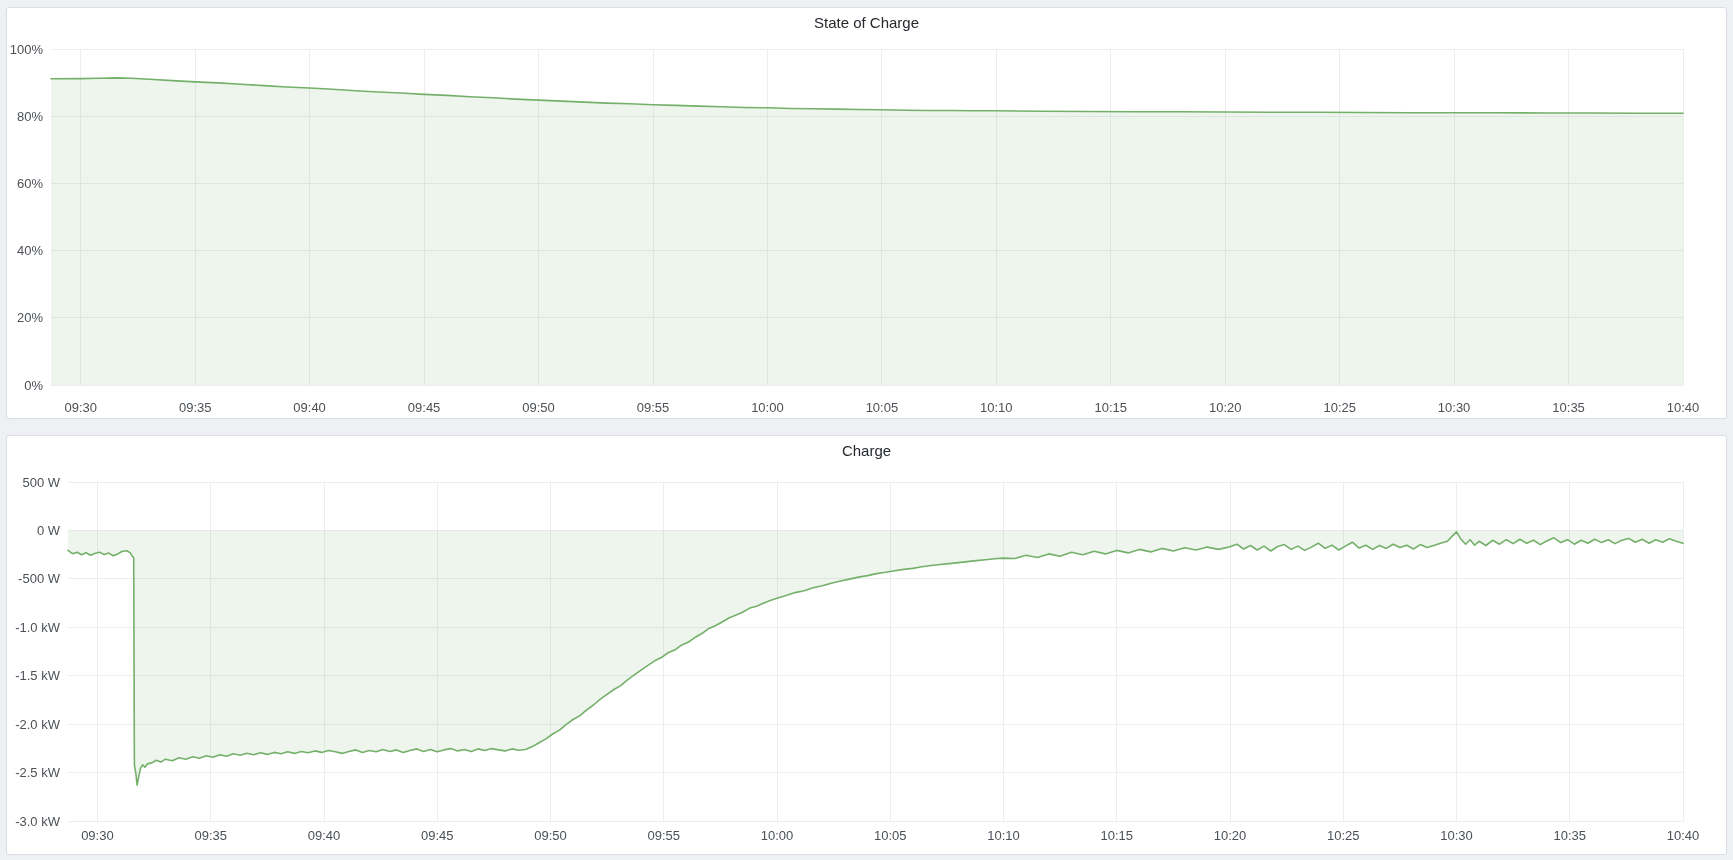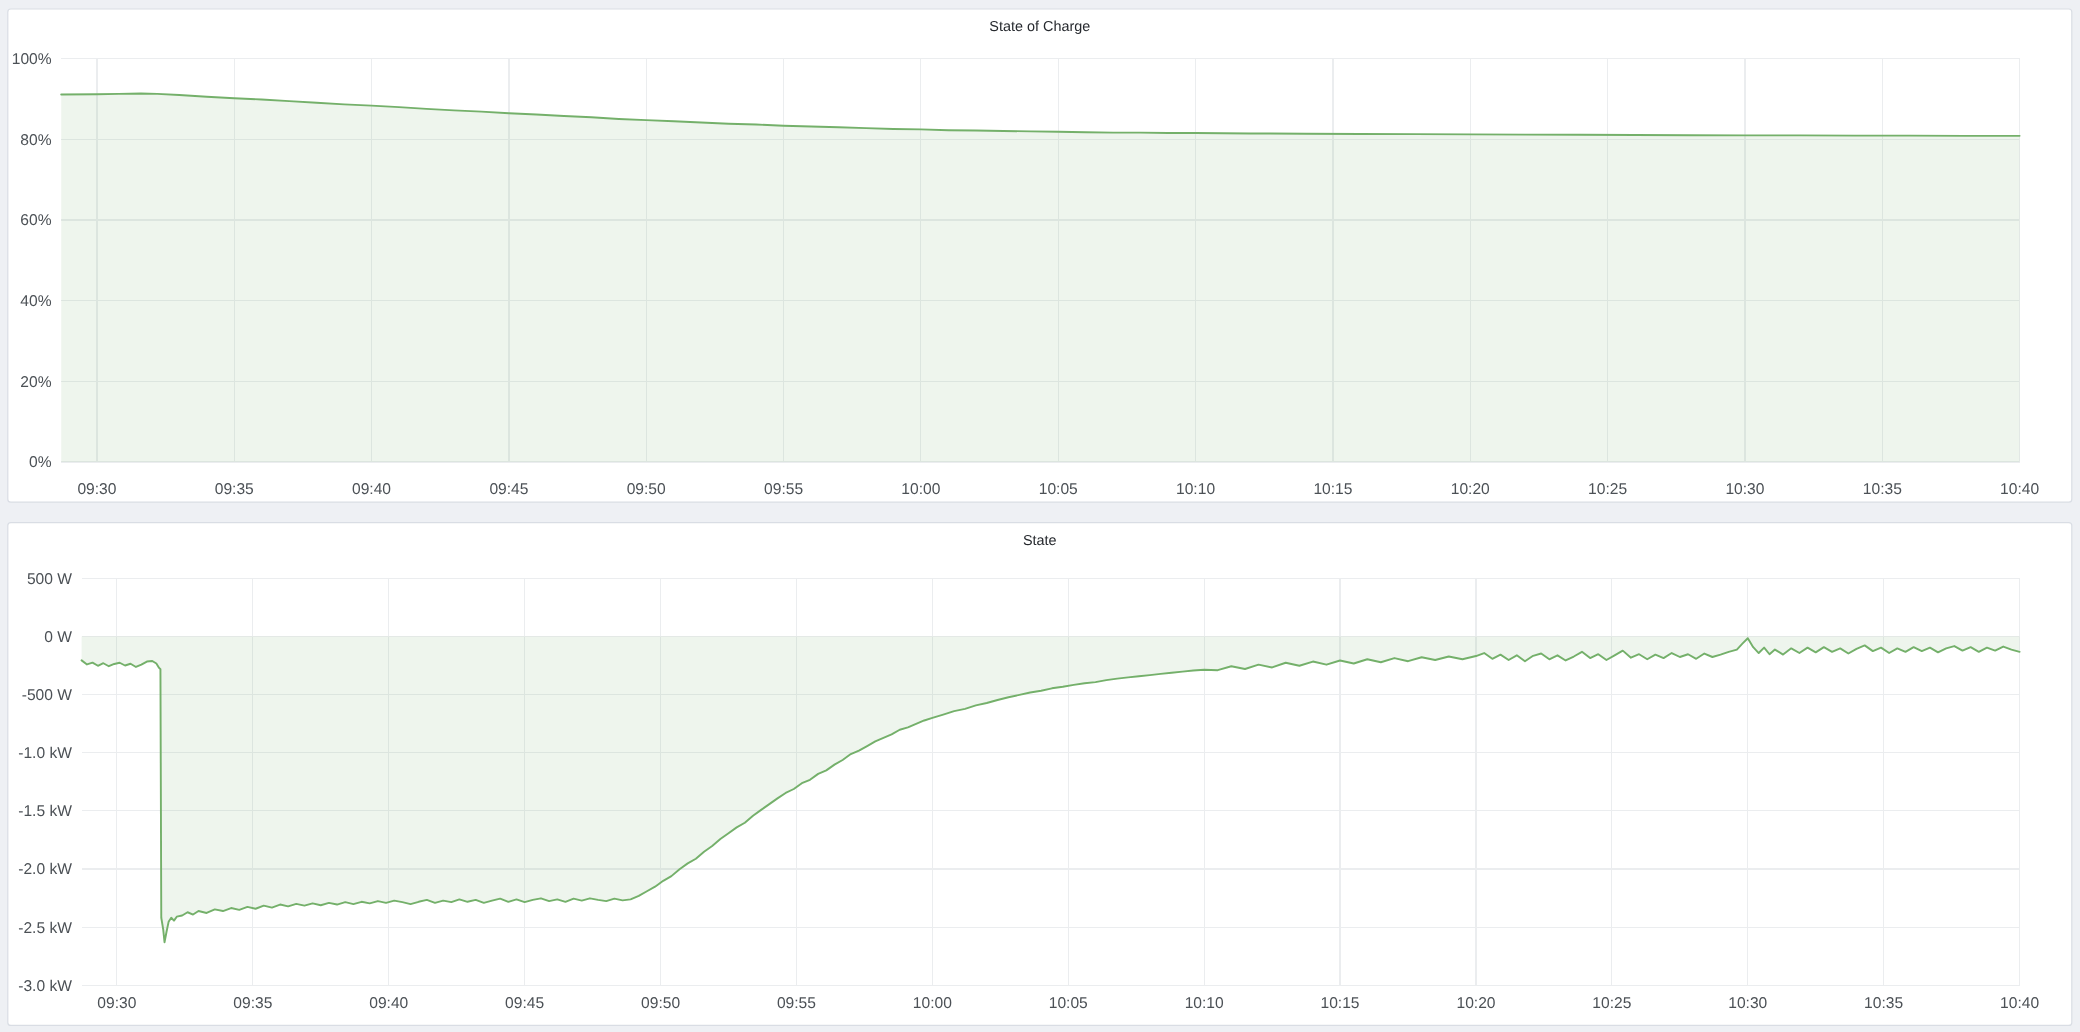--- a/index.html
+++ b/index.html
@@ -15,21 +15,21 @@
     background:#ffffff;
     border:1px solid #d9dde4;
     border-radius:3px;
     width:1721px;
   }
   .panel-soc { height:412px; margin-bottom:16px; }
   .panel-power { height:420px; }
   .panel-header {
     height:28px;
     display:flex; align-items:center; justify-content:center;
-    font-size:12px; font-weight:500; color:#26292e;
+    font-size:15px; font-weight:500; color:#26292e;
     cursor:pointer;
   }
   svg.chart { display:block; }
   .grid { stroke:#ebedef; stroke-width:1; shape-rendering:crispEdges; }
   .xlab, .ylab { font-size:13px; fill:#4c5156; font-family:"Liberation Sans", sans-serif; }
   .ylab { text-anchor:end; }
   .xlab { text-anchor:middle; }
 </style>
 </head>
 <body>
@@ -80,21 +80,21 @@
         <line class="grid" x1="1561.6" y1="13" x2="1561.6" y2="349"></line>
         <text class="xlab" x="1561.6" y="376">10:35</text>
         <line class="grid" x1="1676.0" y1="13" x2="1676.0" y2="349"></line>
         <text class="xlab" x="1676.0" y="376">10:40</text>
         <path d="M44.0 42.7L73.8 42.6L92.1 42.2L110.4 41.9L124.1 42.2L142.4 43.2L165.3 44.6L188.2 45.9L211.1 46.9L234.0 48.3L256.9 49.6L279.8 51.0L302.6 52.0L325.5 53.3L348.4 54.7L371.3 56.0L394.2 57.0L417.1 58.4L440.0 59.4L462.9 60.7L485.8 61.7L508.7 63.1L531.5 64.1L554.4 65.1L577.3 66.1L600.2 67.1L623.1 67.8L646.0 68.8L668.9 69.4L691.8 70.1L714.7 70.8L737.5 71.5L760.4 71.8L783.3 72.5L806.2 72.8L829.1 73.1L852.0 73.5L874.9 73.8L897.8 74.2L920.7 74.5L943.5 74.5L966.4 74.8L989.3 74.8L1035.1 75.2L1080.9 75.5L1126.7 75.7L1172.4 75.8L1218.2 76.0L1264.0 76.2L1309.8 76.3L1355.6 76.5L1401.3 76.7L1447.1 76.8L1492.9 76.8L1538.7 77.0L1584.4 77.0L1630.2 77.2L1676.0 77.2L1676.0 349.0L44.0 349.0Z" fill="rgba(116,176,106,0.12)" stroke="none"></path>
         <path d="M44.0 42.7L73.8 42.6L92.1 42.2L110.4 41.9L124.1 42.2L142.4 43.2L165.3 44.6L188.2 45.9L211.1 46.9L234.0 48.3L256.9 49.6L279.8 51.0L302.6 52.0L325.5 53.3L348.4 54.7L371.3 56.0L394.2 57.0L417.1 58.4L440.0 59.4L462.9 60.7L485.8 61.7L508.7 63.1L531.5 64.1L554.4 65.1L577.3 66.1L600.2 67.1L623.1 67.8L646.0 68.8L668.9 69.4L691.8 70.1L714.7 70.8L737.5 71.5L760.4 71.8L783.3 72.5L806.2 72.8L829.1 73.1L852.0 73.5L874.9 73.8L897.8 74.2L920.7 74.5L943.5 74.5L966.4 74.8L989.3 74.8L1035.1 75.2L1080.9 75.5L1126.7 75.7L1172.4 75.8L1218.2 76.0L1264.0 76.2L1309.8 76.3L1355.6 76.5L1401.3 76.7L1447.1 76.8L1492.9 76.8L1538.7 77.0L1584.4 77.0L1630.2 77.2L1676.0 77.2" fill="none" stroke="#74b06a" stroke-width="1.6" stroke-linejoin="round" stroke-linecap="round"></path>
       </svg>
   </div>
 
   <div class="panel panel-power">
-    <div class="panel-header">State</div>
+    <div class="panel-header">Charge</div>
     <svg class="chart" width="1717" height="390">
         <line class="grid" x1="61" y1="18.0" x2="1676" y2="18.0"></line>
         <text class="ylab" x="53" y="22.5">500 W</text>
         <line class="grid" x1="61" y1="66.4" x2="1676" y2="66.4"></line>
         <text class="ylab" x="53" y="70.9">0 W</text>
         <line class="grid" x1="61" y1="114.9" x2="1676" y2="114.9"></line>
         <text class="ylab" x="53" y="119.4">-500 W</text>
         <line class="grid" x1="61" y1="163.3" x2="1676" y2="163.3"></line>
         <text class="ylab" x="53" y="167.8">-1.0 kW</text>
         <line class="grid" x1="61" y1="211.7" x2="1676" y2="211.7"></line>

